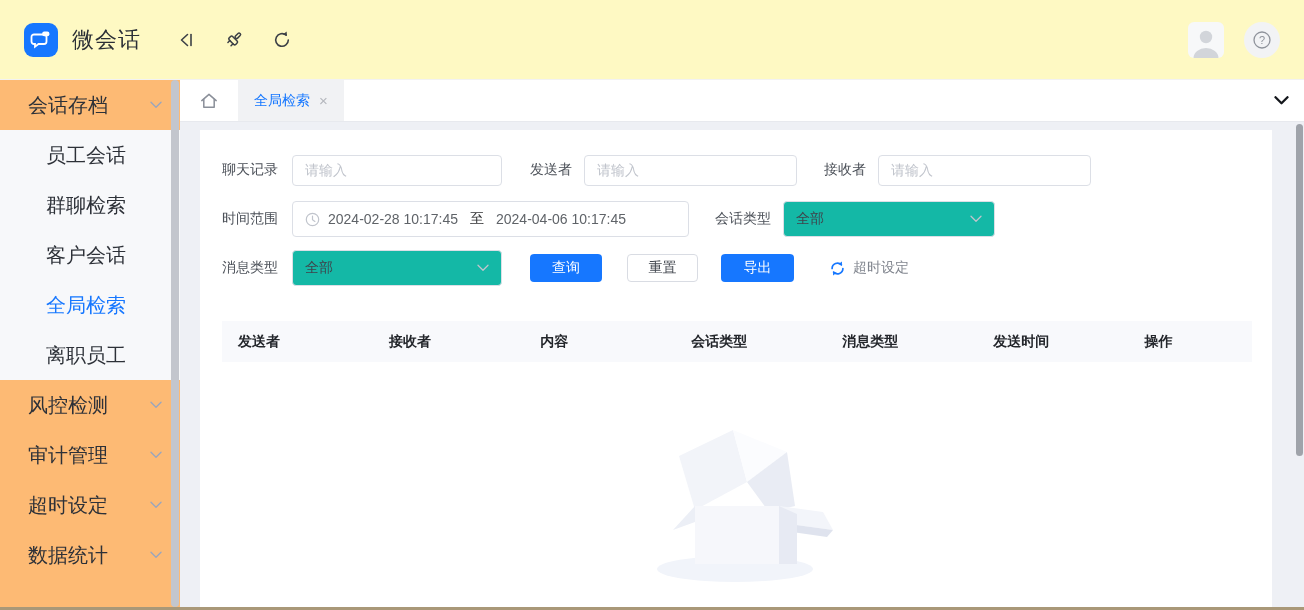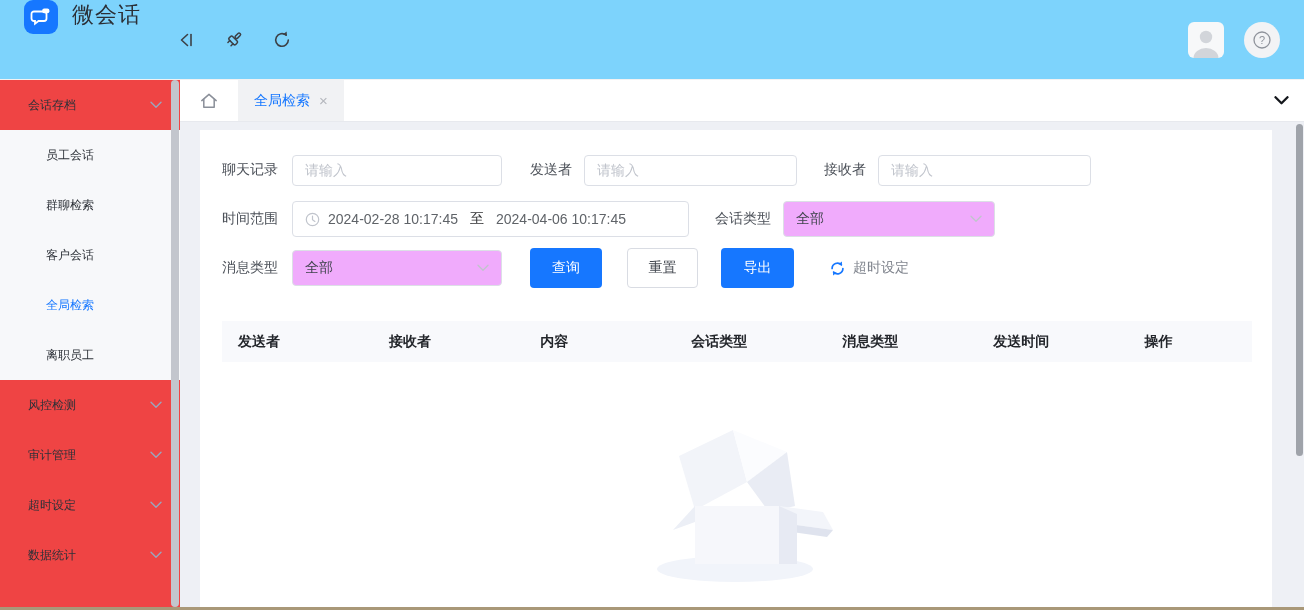--- a/index.html
+++ b/index.html
@@ -5,35 +5,35 @@
   * { margin:0; padding:0; box-sizing:border-box; }
   html,body { width:1304px; height:610px; overflow:hidden; }
   body {
     font-family:"Liberation Sans","DejaVu Sans",sans-serif;
     background:#ffffff; color:#303133;
     border-bottom:3px solid #a99878;
     display:flex; flex-direction:column;
   }
 
   
-  .app-header { height:80px; flex:0 0 80px; background:#7dd3fc; display:flex; padding:0 24px; border-bottom:1px solid #f2f2f2; }
+  .app-header { height:80px; flex:0 0 80px; background:#fef9c3; display:flex; align-items:center; padding:0 24px; border-bottom:1px solid #f2f2f2; }
   .logo-box { width:34px; height:34px; border-radius:9px; background:#1677ff; display:flex; align-items:center; justify-content:center; }
   .app-title { font-size:22px; font-weight:500; color:#2b2f36; margin-left:14px; letter-spacing:1px; }
   .hd-icon { width:22px; height:22px; display:flex; align-items:center; justify-content:center; cursor:pointer; }
   .hd-icon + .hd-icon { margin-left:26px; }
   .hd-icons { display:flex; align-items:center; margin-left:34px; }
   .hd-right { margin-left:auto; display:flex; align-items:center; }
   .avatar { width:36px; height:36px; border-radius:6px; background:#f7f8f9; display:flex; align-items:flex-end; justify-content:center; overflow:hidden; }
   .help-wrap { width:36px; height:36px; border-radius:50%; background:#f2f3f5; display:flex; align-items:center; justify-content:center; margin-left:20px; }
 
   
   .app-body { flex:1 1 auto; display:flex; min-height:0; }
 
   
-  .sidebar { width:180px; flex:0 0 180px; background:#ef4444; position:relative; font-size:12px; }
+  .sidebar { width:180px; flex:0 0 180px; background:#fdba74; position:relative; font-size:20px; }
   .side-item { height:50px; display:flex; align-items:center; padding:0 18px 0 28px; color:#2d3138; cursor:pointer; }
   .side-item .lbl { flex:1 1 auto; }
   .side-sub { background:#f7f8fa; }
   .side-subitem { height:50px; display:flex; align-items:center; padding-left:46px; color:#2d3138; cursor:pointer; }
   .side-subitem.active { color:#1677ff; }
   .side-chev { color:#9aa6bd; display:flex; }
   .side-scrollbar { position:absolute; top:0; bottom:0; right:1px; width:8px; background:#c3c6cd; border-radius:4px; }
 
   
   .main { flex:1 1 auto; background:#eef0f5; display:flex; flex-direction:column; position:relative; min-width:0; }
@@ -45,27 +45,27 @@
   .tab-spacer { flex:1 1 auto; }
   .tab-chev { width:46px; display:flex; align-items:center; justify-content:center; cursor:pointer; }
 
   .card { flex:1 1 auto; background:#fff; margin:8px 32px 0 20px; padding:22px 20px 0 22px; overflow:hidden; }
 
   
   .frow { display:flex; align-items:center; height:36px; margin-bottom:13px; font-size:14px; }
   .flabel { color:#4c5159; white-space:nowrap; }
   .inp { height:31px; border:1px solid #dcdfe6; border-radius:4px; background:#fff; font-size:14px; color:#606266; padding:0 12px; outline:none; font-family:inherit; }
   .inp::placeholder { color:#c0c4cc; }
-  .sel { height:36px; border:1px solid #dcdfe6; border-radius:4px; background:#f0abfc; display:flex; align-items:center; padding:0 12px; color:#3f444c; cursor:pointer; }
+  .sel { height:36px; border:1px solid #dcdfe6; border-radius:4px; background:#14b8a6; display:flex; align-items:center; padding:0 12px; color:#3f444c; cursor:pointer; }
   .sel .sel-val { flex:1 1 auto; }
   .sel .sel-chev { color:#c0c4cc; display:flex; }
   .range { height:36px; border:1px solid #dcdfe6; border-radius:4px; display:flex; align-items:center; padding:15px 12px; color:#5f6368; cursor:pointer; }
   .range .to { color:#303133; margin:0 12px; }
   .range .clk { display:flex; margin-right:8px; }
-  .btn { height:40px; border-radius:4px; border:1px solid transparent; font-size:14px; cursor:pointer; font-family:inherit; }
+  .btn { height:28px; border-radius:4px; border:1px solid transparent; font-size:14px; cursor:pointer; font-family:inherit; }
   .btn-primary { background:#1677ff; color:#fff; }
   .btn-plain { background:#fff; border-color:#d9dce3; color:#42474f; }
   .refresh-link { display:flex; align-items:center; color:#80858e; cursor:pointer; margin-left:35px; }
   .refresh-link svg { margin-right:7px; }
 
   
   .thead { display:flex; align-items:center; height:41px; background:#f8f9fc; margin-top:35px; font-size:14px; font-weight:700; color:#23262b; }
   .th { flex:1 1 0; padding-left:16px; }
   .th:last-child { flex:0 0 12%; }
 

